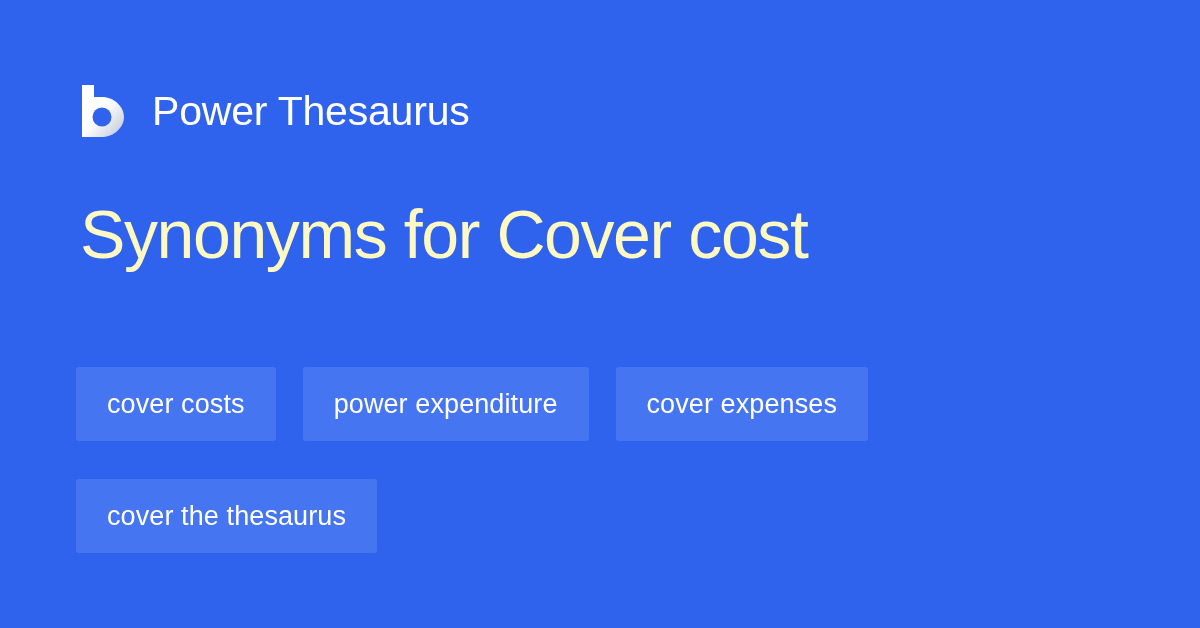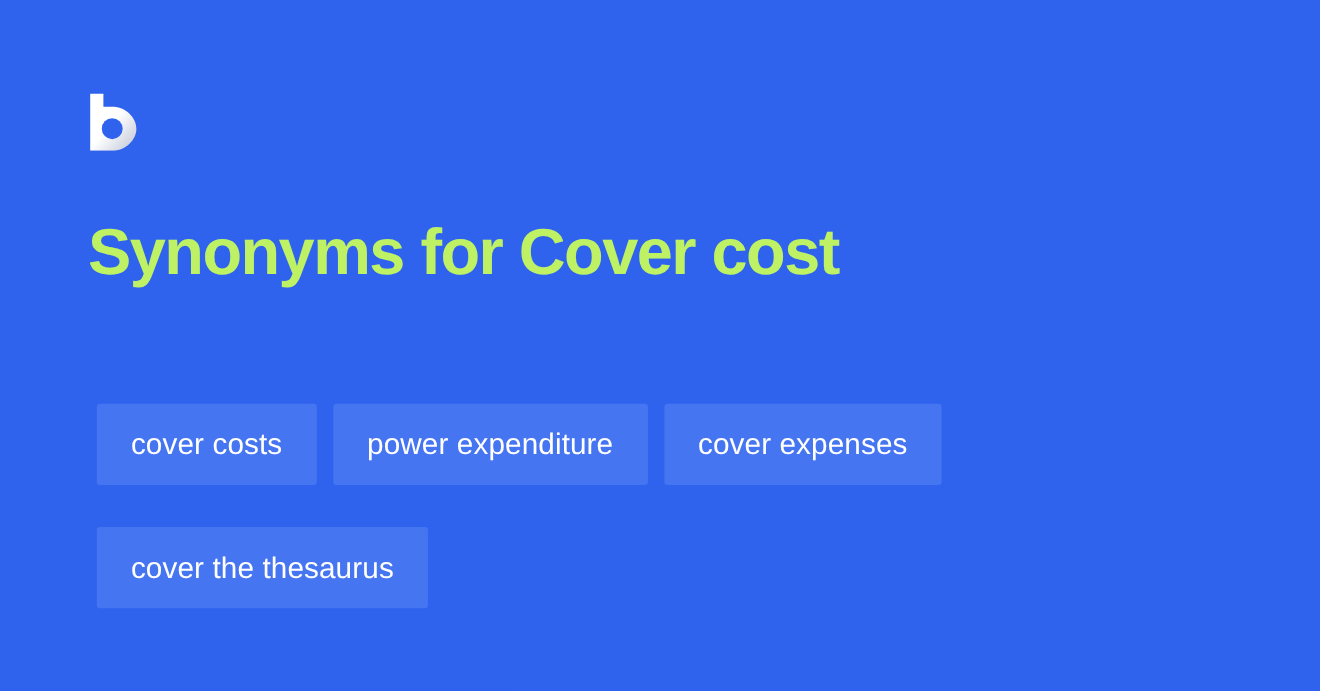--- a/index.html
+++ b/index.html
@@ -52,37 +52,37 @@
     text-transform: capitalize;
   }
 
   
   .headline {
     position: absolute;
     left: 80px;
     top: 196px;
     width: 1060px;
     font-family: "Liberation Sans", sans-serif;
-    font-size: 59px;
-    font-weight: 700;
+    font-size: 68px;
+    font-weight: 400;
     letter-spacing: -1.4px;
     line-height: 1.12;
-    color: #bef264;
+    color: #fef9c3;
     white-space: nowrap;
   }
 
   
   .tags {
     position: absolute;
-    left: 88px;
+    left: 76px;
     top: 367px;
     width: 1060px;
     display: flex;
     flex-wrap: wrap;
-    gap: 19px 15px;
+    gap: 19px 27px;
   }
 
   .tag {
     height: 74px;
     background: #4675f2;
     border-radius: 3px;
     display: flex;
     align-items: center;
     justify-content: center;
     padding: 0 31px;
@@ -106,20 +106,21 @@
       <defs>
         <linearGradient id="bgrad" x1="0.15" y1="0.1" x2="0.95" y2="0.95">
           <stop offset="0%" stop-color="#ffffff"></stop>
           <stop offset="45%" stop-color="#ffffff"></stop>
           <stop offset="100%" stop-color="#c2c9d8"></stop>
         </linearGradient>
       </defs>
       <path d="M2 0 H14 V12 H22 C34.2 12 44 21.8 44 32 C44 42.2 34.2 52 22 52 H2 Z" fill="url(#bgrad)"></path>
       <circle cx="22" cy="32" r="9.5" fill="#2f63ee"></circle>
     </svg>
+    <div class="brand-text">power thesaurus</div>
   </div>
 
   <h1 class="headline">Synonyms for Cover cost</h1>
 
   <div class="tags">
       <div class="tag">cover costs</div>
       <div class="tag">power expenditure</div>
       <div class="tag">cover expenses</div>
       <div style="flex-basis: 100%; height: 0px;"></div>
       <div class="tag">cover the thesaurus</div>

